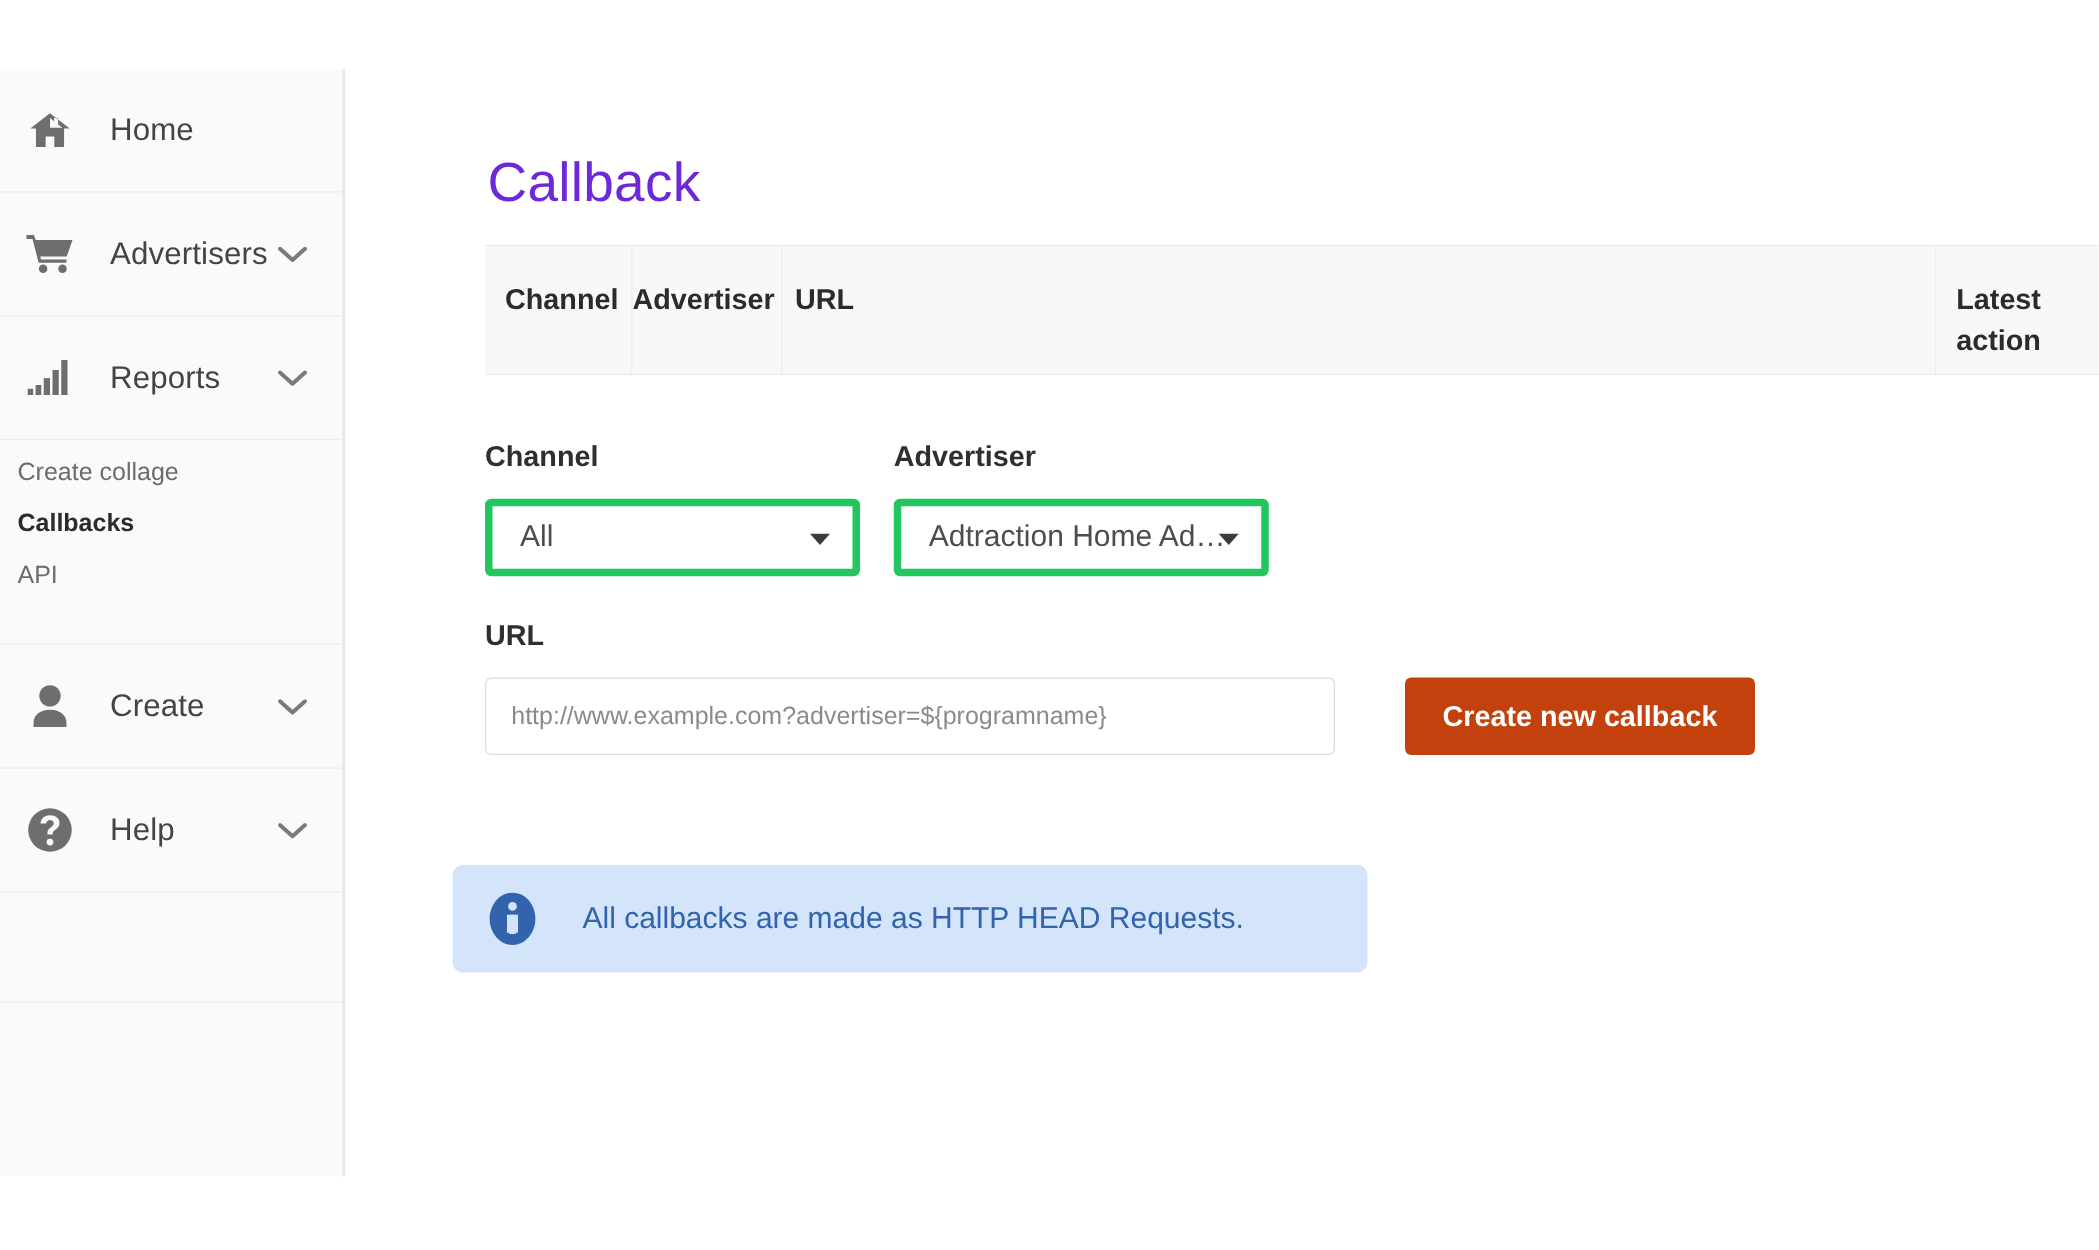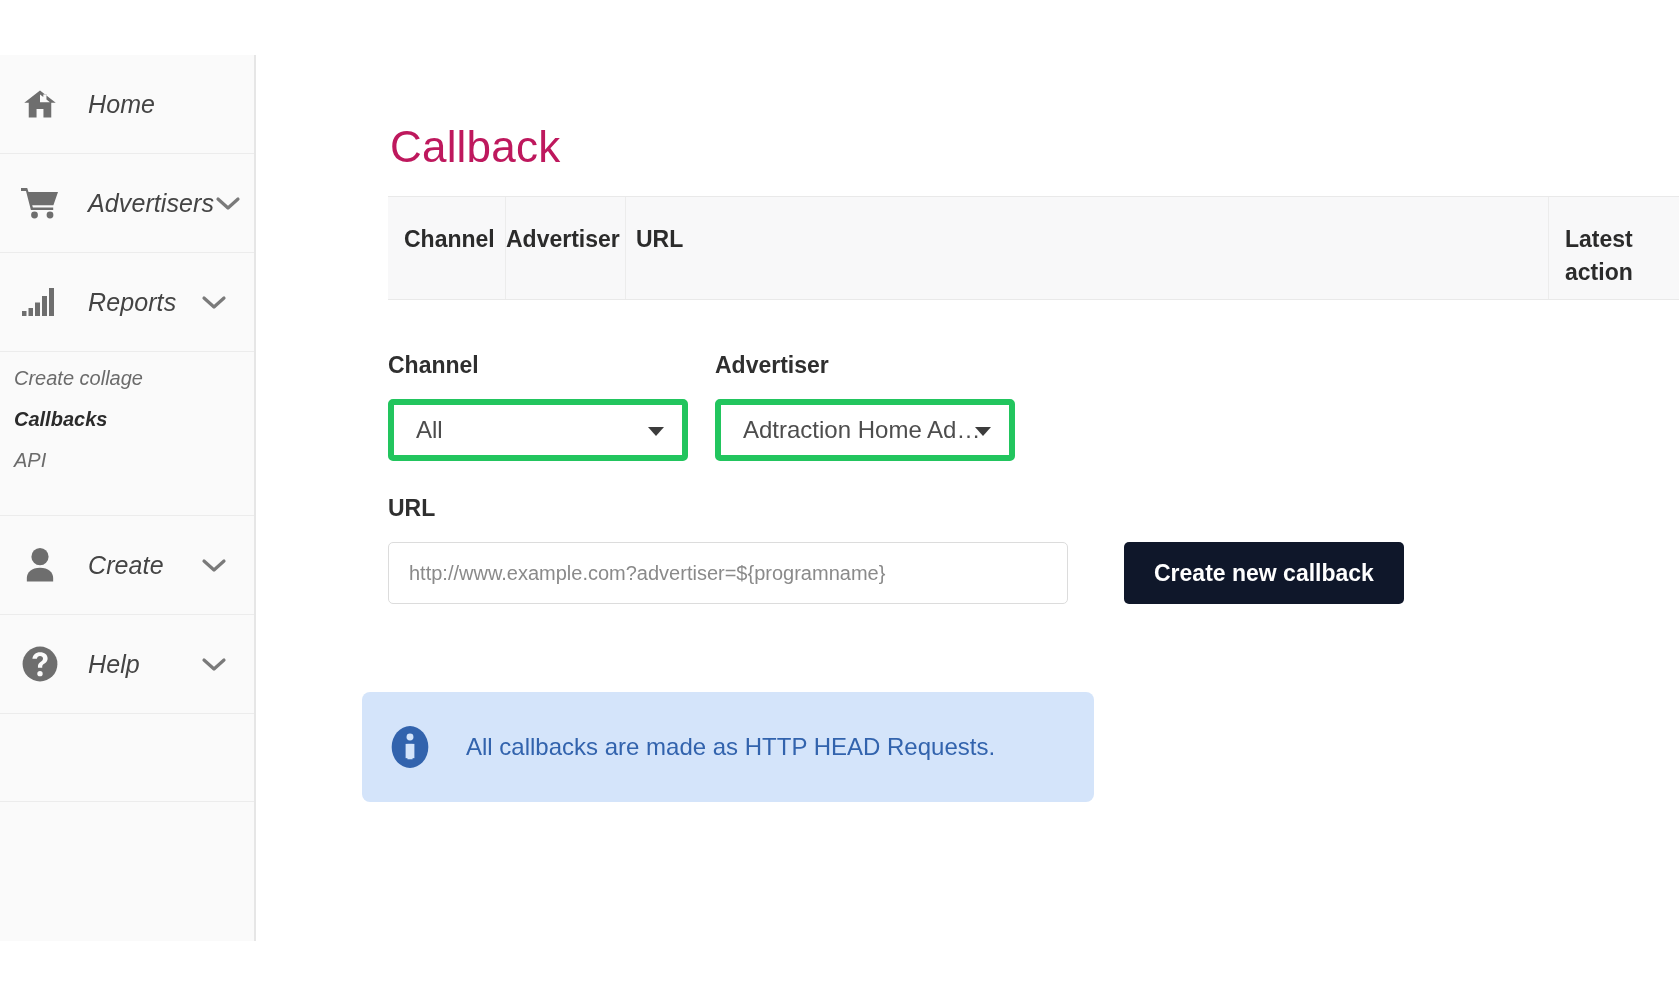--- a/index.html
+++ b/index.html
@@ -14,26 +14,25 @@
     color: #333333;
     overflow: hidden;
     position: relative;
   }
 
   
   #sidebar {
     position: absolute;
     left: 0;
     top: 55px;
-    width: 256px;
+    width: 276px;
     height: 886px;
     background: #fafafa;
     border-right: 2px solid #e6e6e6;
     box-sizing: border-box;
-    font-style: italic;
   }
   .nav-section {
     border-bottom: 1px solid #ececec;
     box-sizing: border-box;
   }
   .nav-top {
     height: 98px;
     display: flex;
     align-items: center;
     padding: 0 26px 0 14px;
@@ -92,21 +91,21 @@
     right: 0;
     bottom: 0;
     background: #ffffff;
   }
   #page-title {
     position: absolute;
     left: 70px;
     top: 122px;
     font-size: 44px;
     font-weight: normal;
-    color: #be185d;
+    color: #6d28d9;
     margin: 0;
     letter-spacing: 0.2px;
   }
 
   
   #cb-table {
     position: absolute;
     left: 68px;
     top: 196px;
     right: 0;
@@ -194,38 +193,38 @@
     color: #4d4d4d;
     padding: 0 20px;
     background: #ffffff;
     outline: none;
   }
   #url-input::placeholder { color: #8a8a8a; opacity: 1; }
   #create-btn {
     margin-left: 56px;
     height: 62px;
     padding: 0 30px;
-    background: #0f172a;
+    background: #c2410c;
     color: #ffffff;
     border: none;
     border-radius: 5px;
     font-family: "Liberation Sans", sans-serif;
     font-size: 23px;
     font-weight: bold;
     cursor: pointer;
     white-space: nowrap;
   }
 
   
   #info-alert {
     position: absolute;
     left: 42px;
     top: 692px;
     width: 732px;
-    height: 110px;
+    height: 86px;
     background: #d4e4fa;
     border-radius: 8px;
     display: flex;
     align-items: center;
     box-sizing: border-box;
   }
   #info-alert .alert-icon {
     flex: 0 0 auto;
     margin-left: 26px;
     color: #3263ad;

